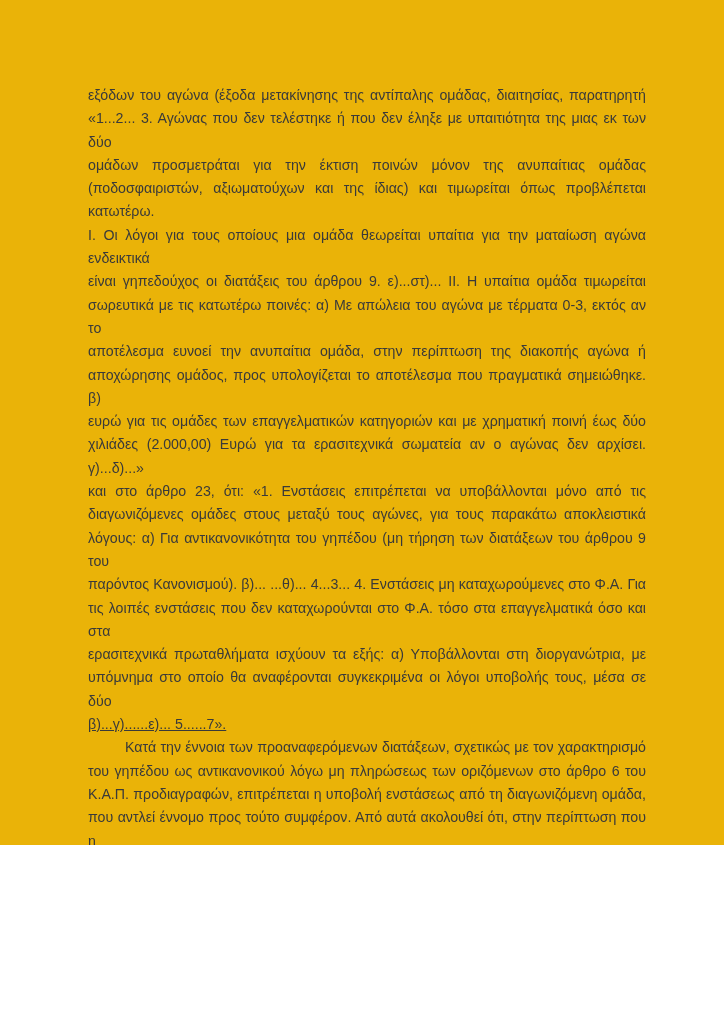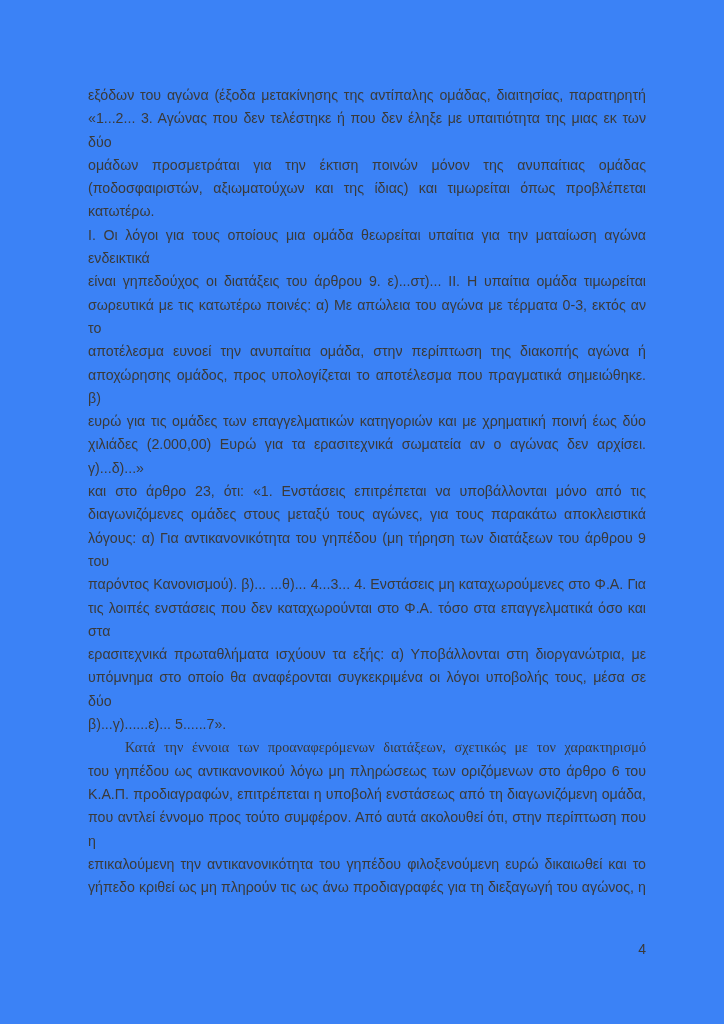--- a/index.html
+++ b/index.html
@@ -3,22 +3,22 @@
 <meta charset="utf-8">
 <style>
   html, body {
     margin: 0;
     padding: 0;
     background: #ffffff;
   }
   .page {
     position: relative;
     width: 724px;
-    height: 1024px;
-    background: #3b82f6;
+    height: 845px;
+    background: #eab308;
     overflow: hidden;
     font-family: "Liberation Sans", "DejaVu Sans", sans-serif;
     color: #3a3a3a;
   }
   .content {
     position: absolute;
     left: 88px;
     top: 84px;
     width: 558px;
     font-size: 14.2px;
@@ -29,25 +29,25 @@
     padding: 0;
   }
   .line {
     text-align: justify;
     text-align-last: justify;
     -moz-text-align-last: justify;
     white-space: normal;
   }
   .line.last {
     text-align-last: left;
+    text-decoration: underline;
     -moz-text-align-last: left;
   }
   .line.first-indent {
     text-indent: 37px;
-    font-family: Liberation Serif, serif;
   }
   .page-number {
     position: absolute;
     right: 78px;
     top: 941px;
     font-size: 14px;
     color: #3a3a3a;
   }
 </style>
 </head>

